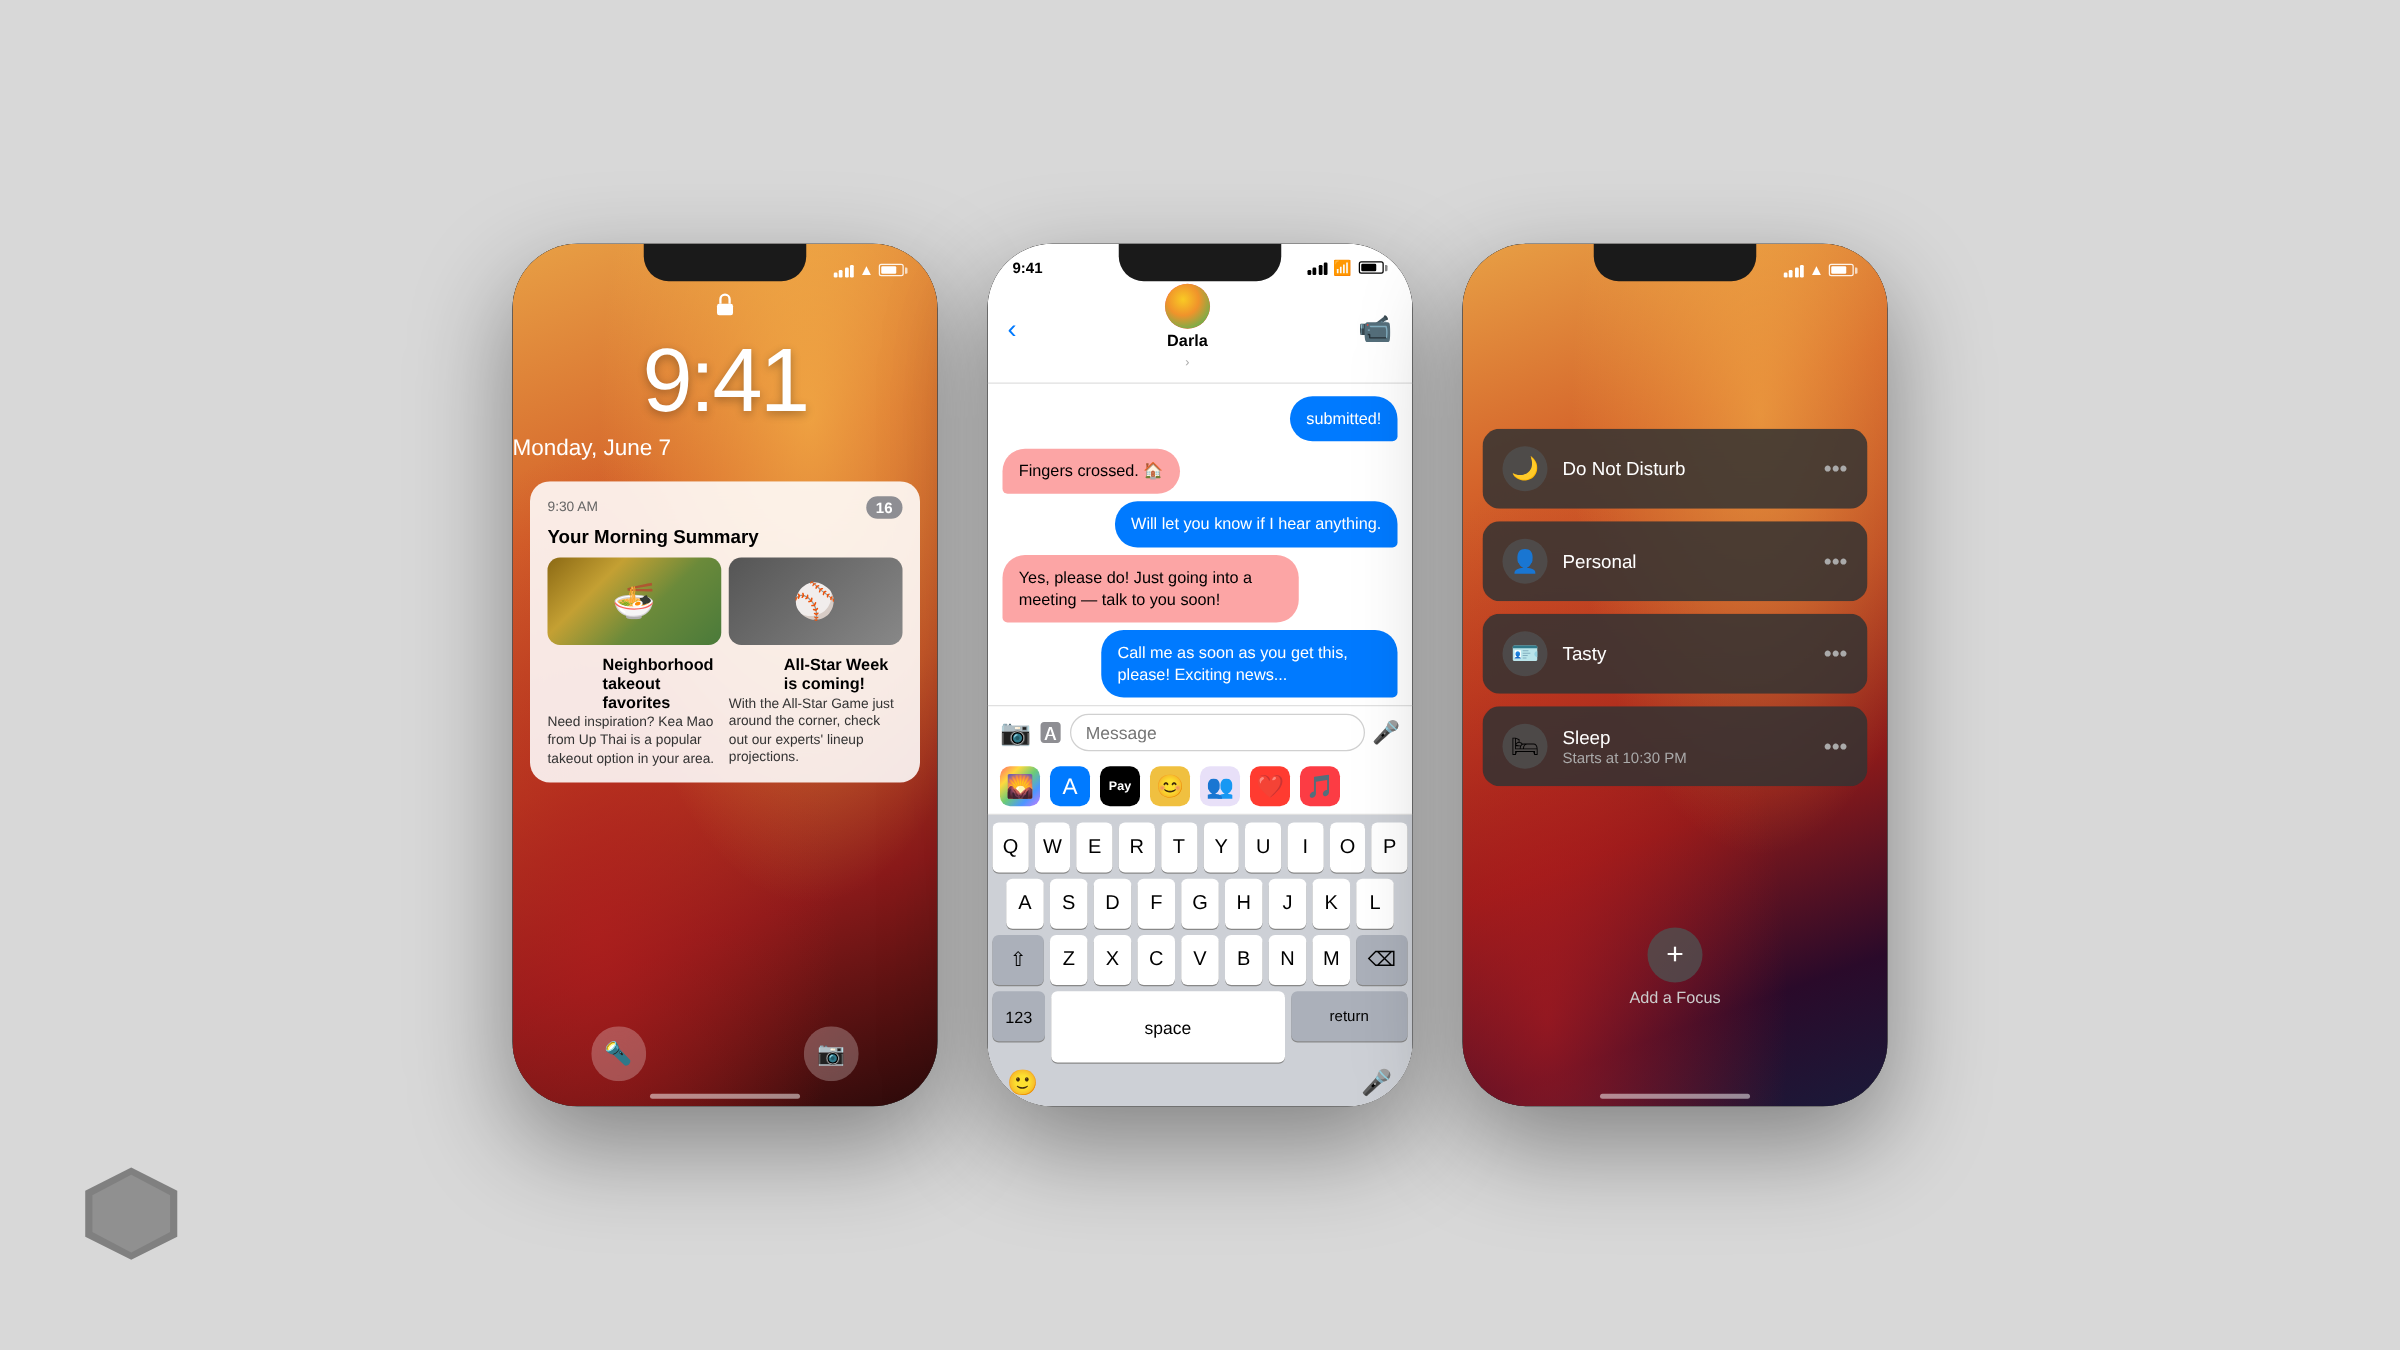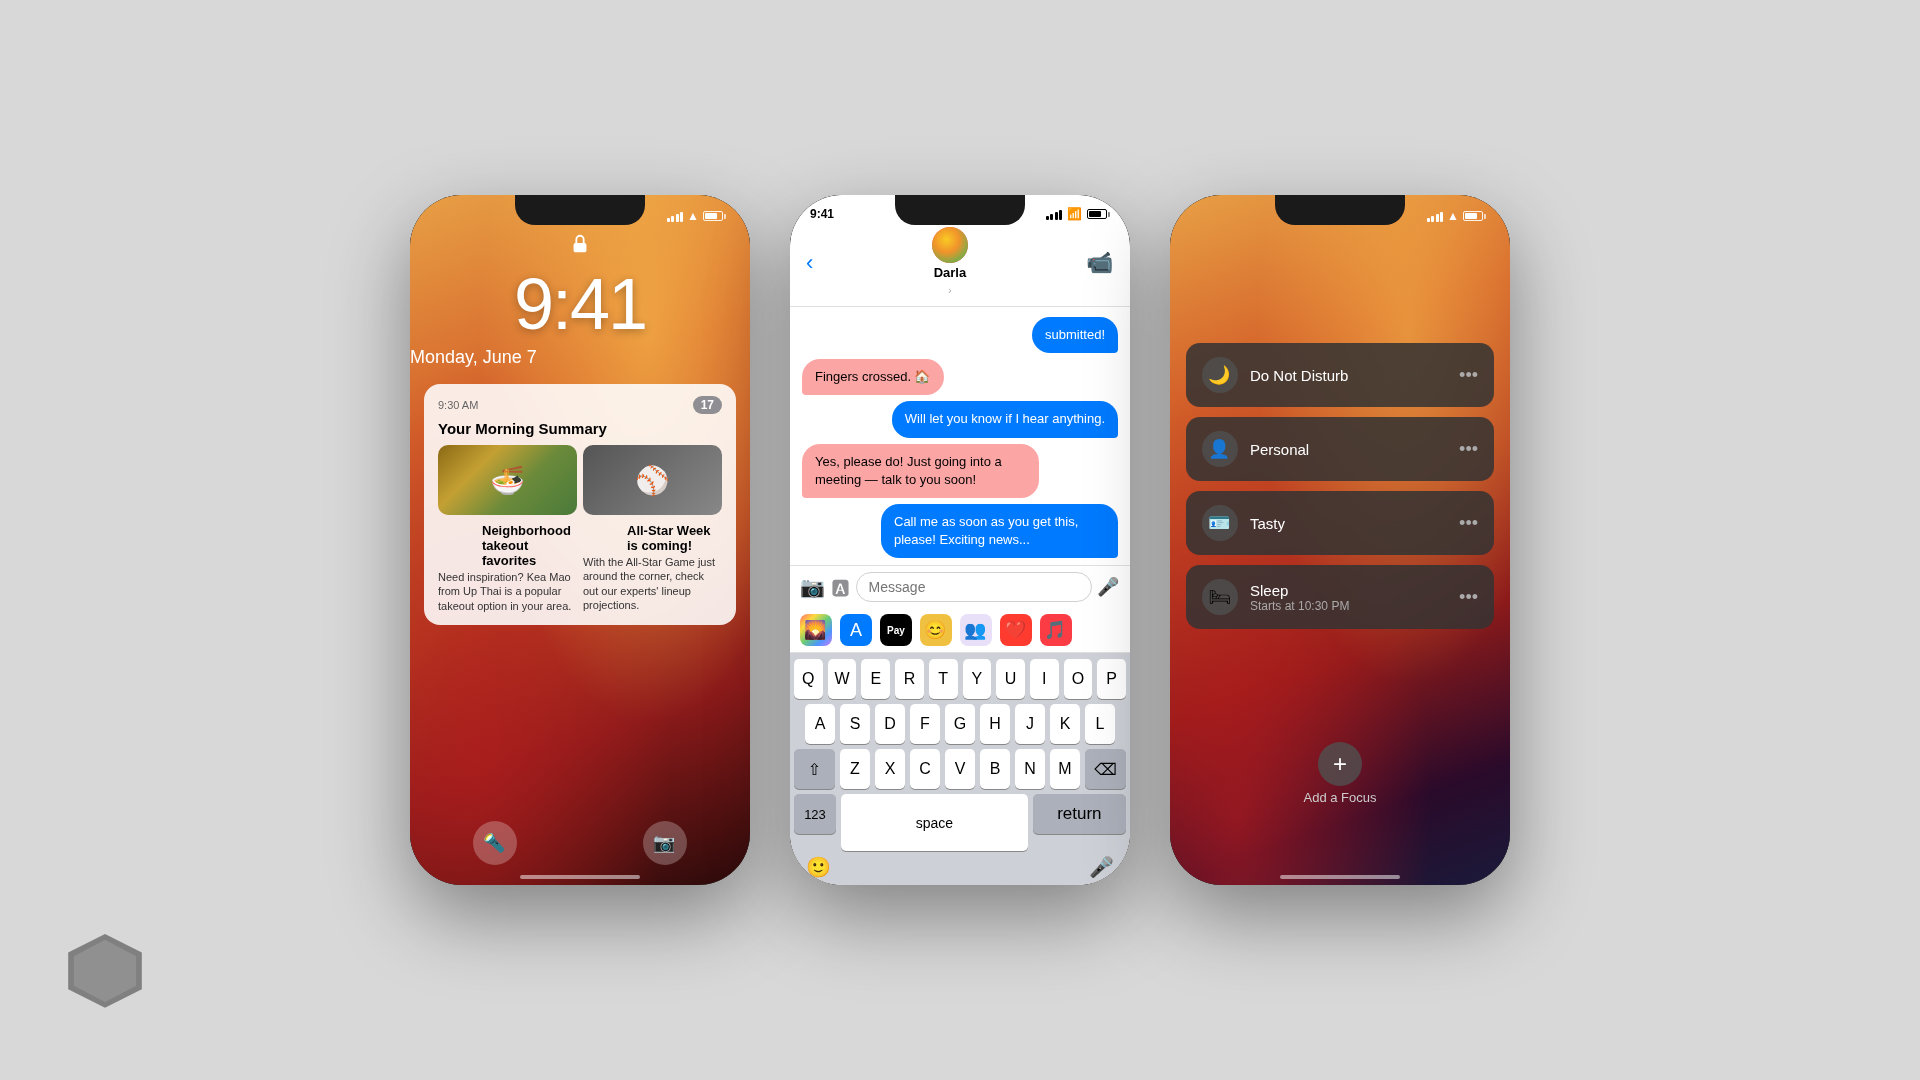--- a/index.html
+++ b/index.html
@@ -407,21 +407,21 @@
     }
     .kb-key.shift { background: #abb0ba; min-width: 40px; max-width: 42px; }
     .kb-key.backspace { background: #abb0ba; min-width: 40px; max-width: 42px; }
     .kb-bottom-row {
       display: flex;
       gap: 5px;
       justify-content: center;
     }
     .kb-123 { background: #abb0ba; min-width: 40px; max-width: 42px; font-size: 13px; height: 40px; border-radius: 5px; display: flex; align-items: center; justify-content: center; box-shadow: 0 1px 0 #888; flex: 1; }
     .kb-space { flex: 4; height: 57px; background: white; border-radius: 5px; display: flex; align-items: center; justify-content: center; font-size: 14px; box-shadow: 0 1px 0 #888; }
-    .kb-return { flex: 2; height: 40px; background: #abb0ba; border-radius: 5px; display: flex; align-items: center; justify-content: center; font-size: 17px; box-shadow: 0 1px 0 #888; }
+    .kb-return { flex: 2; height: 40px; background: #abb0ba; border-radius: 5px; display: flex; align-items: center; justify-content: center; font-size: 12px; box-shadow: 0 1px 0 #888; }
     .kb-emoji-row {
       display: flex;
       justify-content: space-between;
       padding: 4px 12px 2px;
       align-items: center;
     }
 
     
     .focus-screen-bg {
       width: 100%;
@@ -584,21 +584,21 @@
           <path d="M8 11V7a4 4 0 0 1 8 0v4" stroke="white" stroke-width="2" fill="none"></path>
         </svg>
       </div>
 
       <div class="ls-time">9:41</div>
       <div class="ls-date">Monday, June 7</div>
 
       <div class="ls-notification">
         <div class="ls-notif-header">
           <span class="ls-notif-time">9:30 AM</span>
-          <span class="ls-notif-badge">17</span>
+          <span class="ls-notif-badge">16</span>
         </div>
         <div class="ls-notif-title">Your Morning Summary</div>
         <div class="ls-notif-images">
           <div class="ls-notif-img img-food"></div>
           <div class="ls-notif-img img-sport"></div>
         </div>
         <div class="ls-news-grid">
           <div class="ls-news-item">
             <div class="ls-notif-news-title">Neighborhood takeout favorites</div>
             <div class="ls-notif-news-text">Need inspiration? Kea Mao from Up Thai is a popular takeout option in your area.</div>

